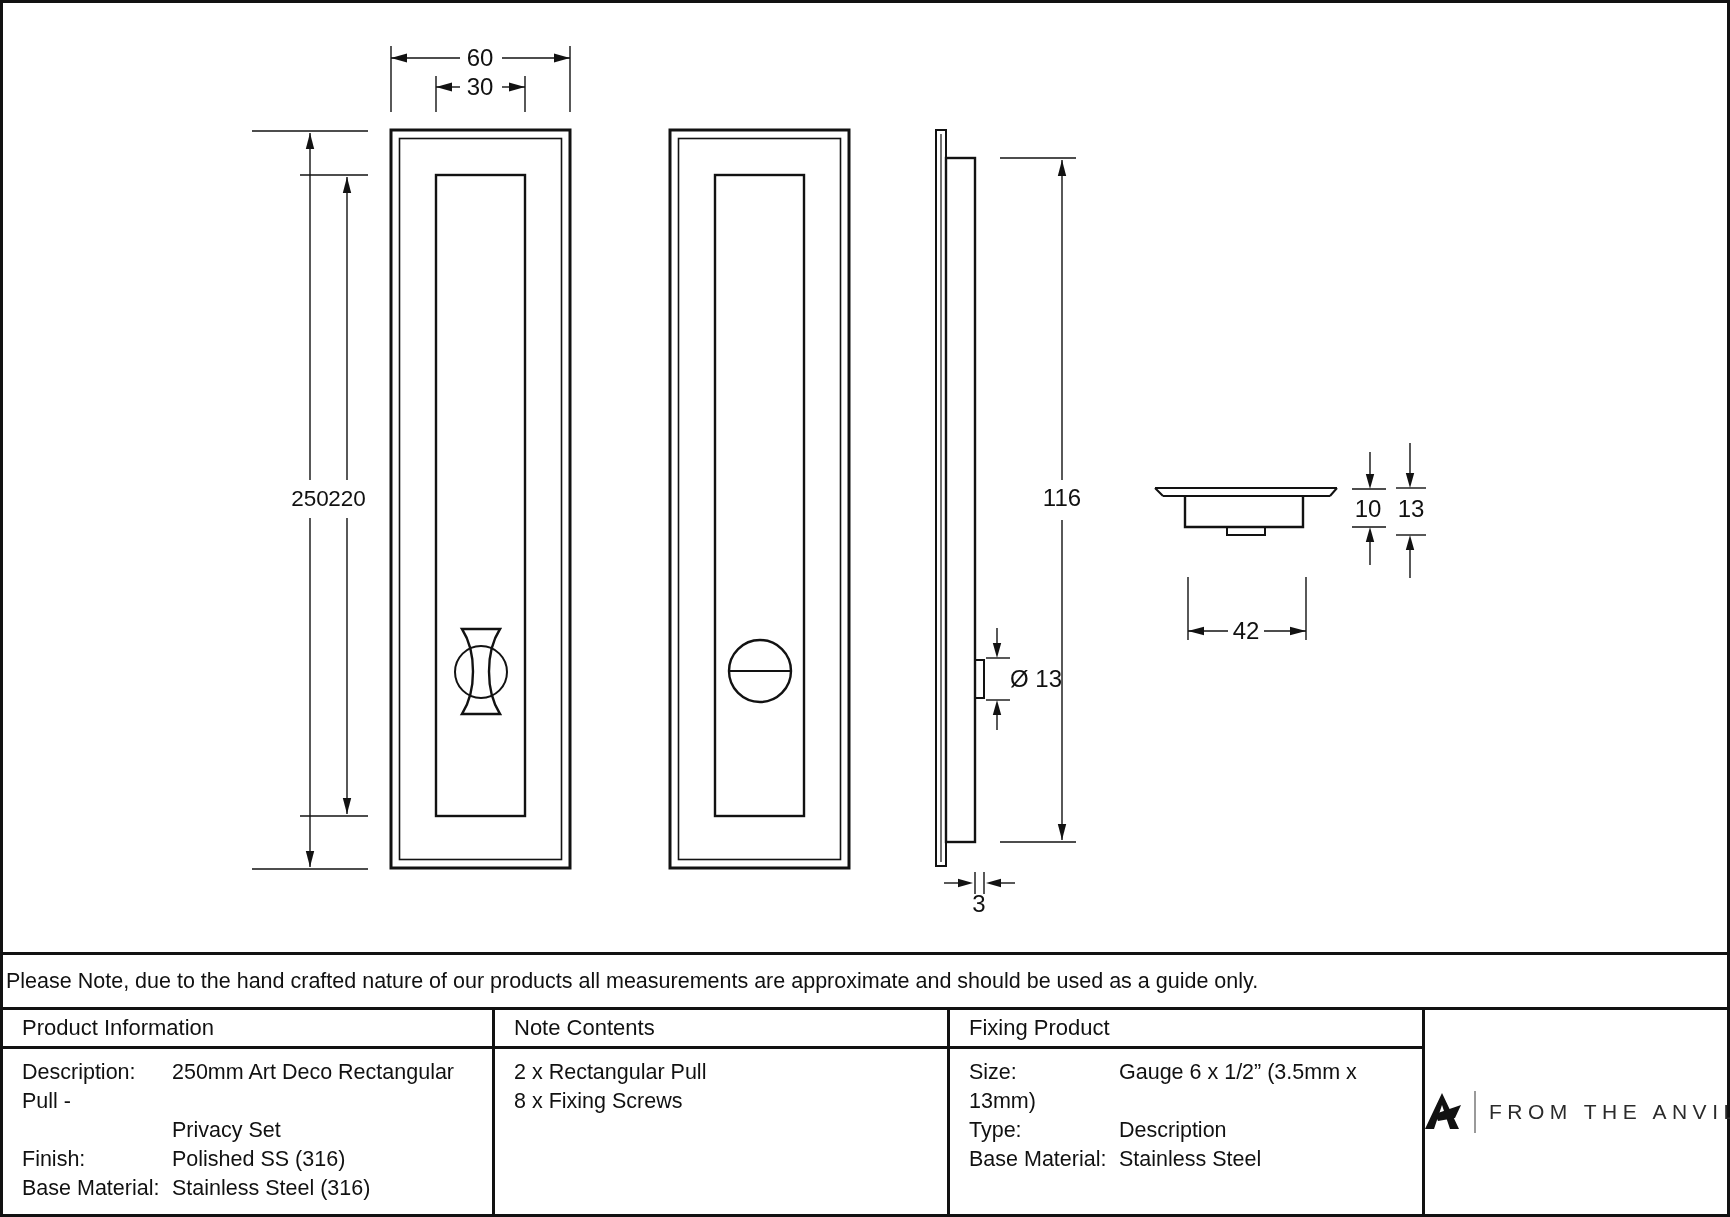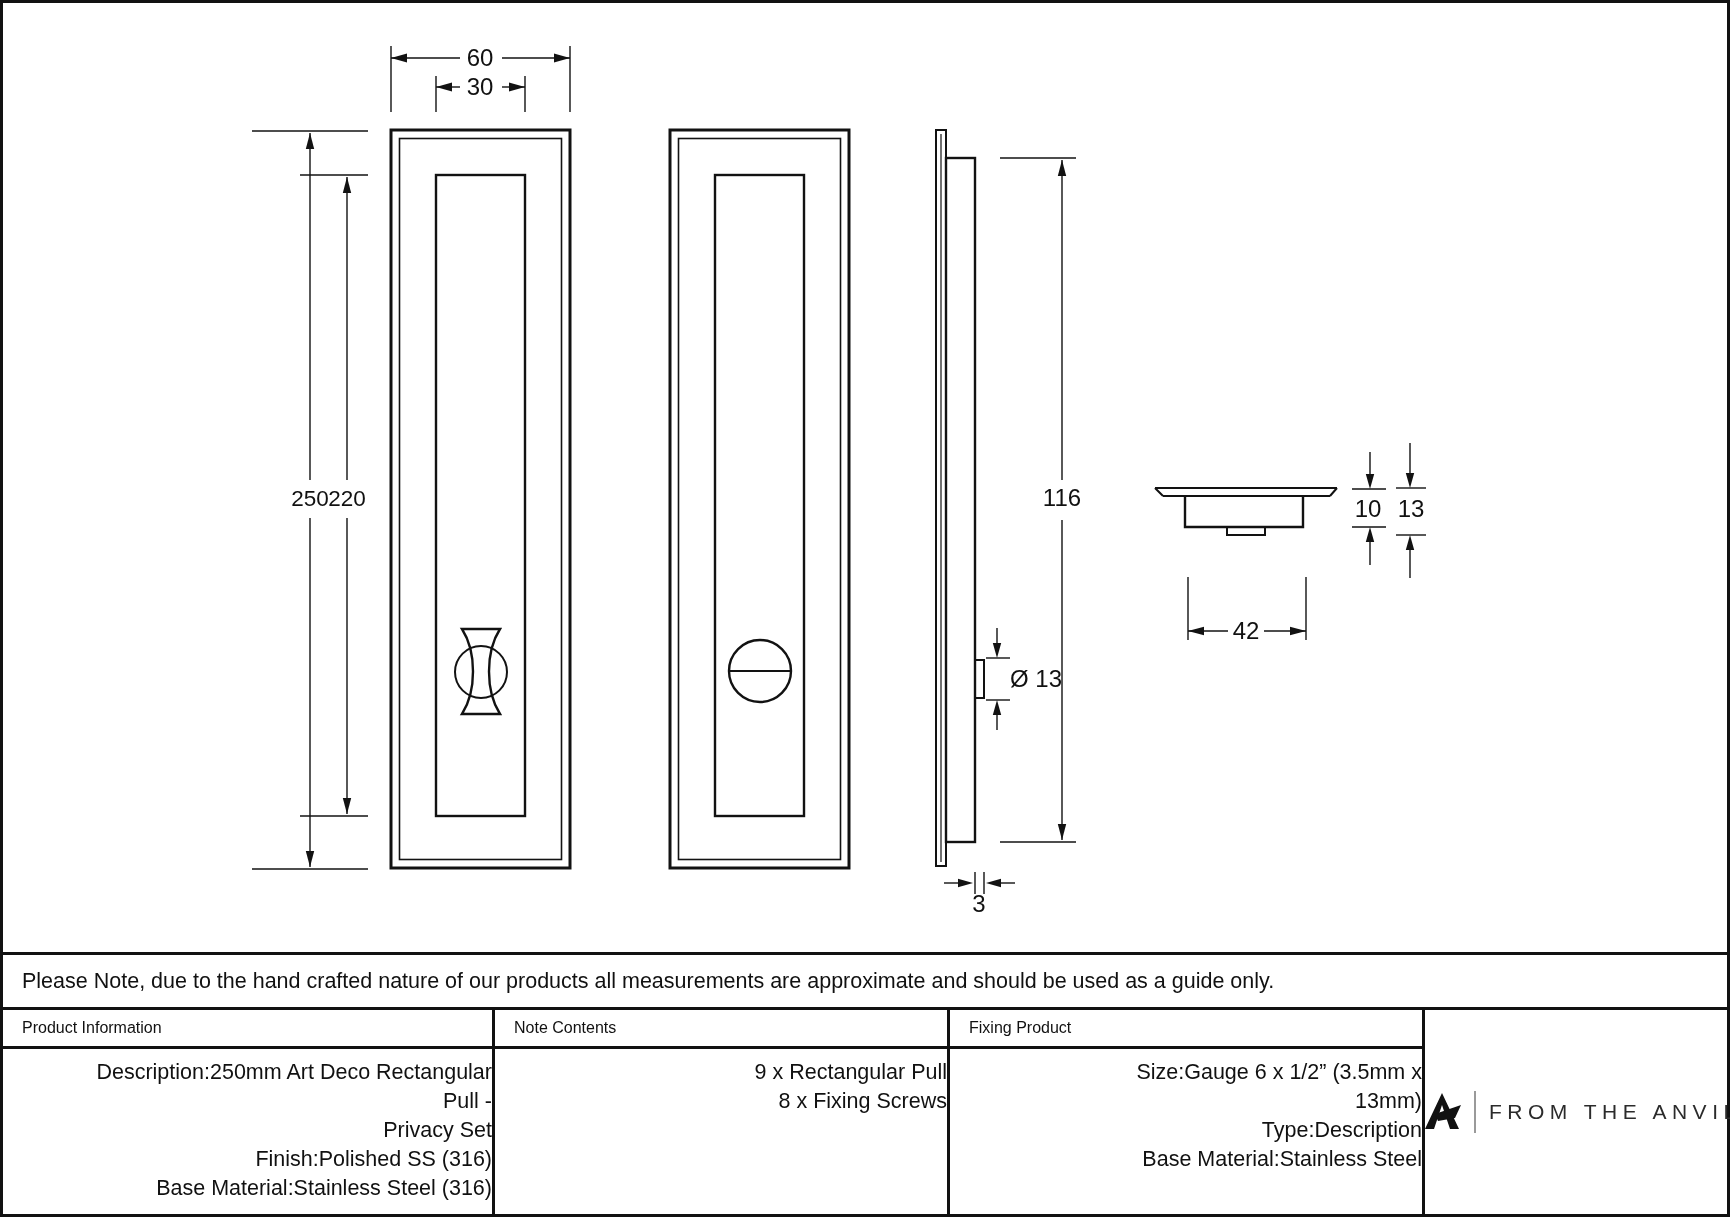--- a/index.html
+++ b/index.html
@@ -2,40 +2,39 @@
 <html><head>
 <meta charset="utf-8">
 <style>
   html,body { margin:0; padding:0; background:#fff; }
   .sheet {
     position:relative; width:1730px; height:1217px;
     background:#fff; box-sizing:border-box;
     border:3px solid #111;
     font-family:"Liberation Sans", sans-serif;
     color:#111;
-    text-align:right;
   }
   .drawing-area { position:absolute; top:0; left:0; width:1724px; height:949px; }
   .note-row {
     position:absolute; top:949px; left:0; width:1724px; height:55px;
     box-sizing:border-box; border-top:3px solid #111;
-    display:flex; align-items:center; padding-left:19px;
+    display:flex; align-items:center; padding-left:3px;
     font-size:21.5px;
   }
   .info-table {
     position:absolute; top:1004px; left:0; width:1724px; bottom:0;
     box-sizing:border-box; border-top:3px solid #111;
     display:grid; grid-template-columns:492px 455px 475px 1fr;
     grid-template-rows:39px 1fr;
   }
   .info-table > div { box-sizing:border-box; }
   .hdr {
     border-right:3px solid #111; border-bottom:3px solid #111;
     display:flex; align-items:center; padding-left:19px;
-    font-size:16px;
+    font-size:22px;
   }
   .bod {
     border-right:3px solid #111;
     padding:9px 0 0 19px; font-size:21.5px; line-height:29px;
   }
   .lbl { display:inline-block; width:150px; }
   .logo-cell {
     grid-column:4; grid-row:1/3;
     display:flex; align-items:center; justify-content:center; gap:13px;
   }
@@ -209,21 +208,21 @@
     </div>
 
     <div class="bod" style="grid-column:1">
       <div><span class="lbl">Description:</span><span>250mm Art Deco Rectangular Pull -</span></div>
       <div><span class="lbl"></span><span>Privacy Set</span></div>
       <div><span class="lbl">Finish:</span><span>Polished SS (316)</span></div>
       <div><span class="lbl">Base Material:</span><span>Stainless Steel (316)</span></div>
     </div>
 
     <div class="bod" style="grid-column:2">
-      <div>9 x Rectangular Pull</div>
+      <div>2 x Rectangular Pull</div>
       <div>8 x Fixing Screws</div>
     </div>
 
     <div class="bod" style="grid-column:3">
       <div><span class="lbl">Size:</span><span>Gauge 6 x 1/2” (3.5mm x 13mm)</span></div>
       <div><span class="lbl">Type:</span><span>Description</span></div>
       <div><span class="lbl">Base Material:</span><span>Stainless Steel</span></div>
     </div>
 
   </div>

